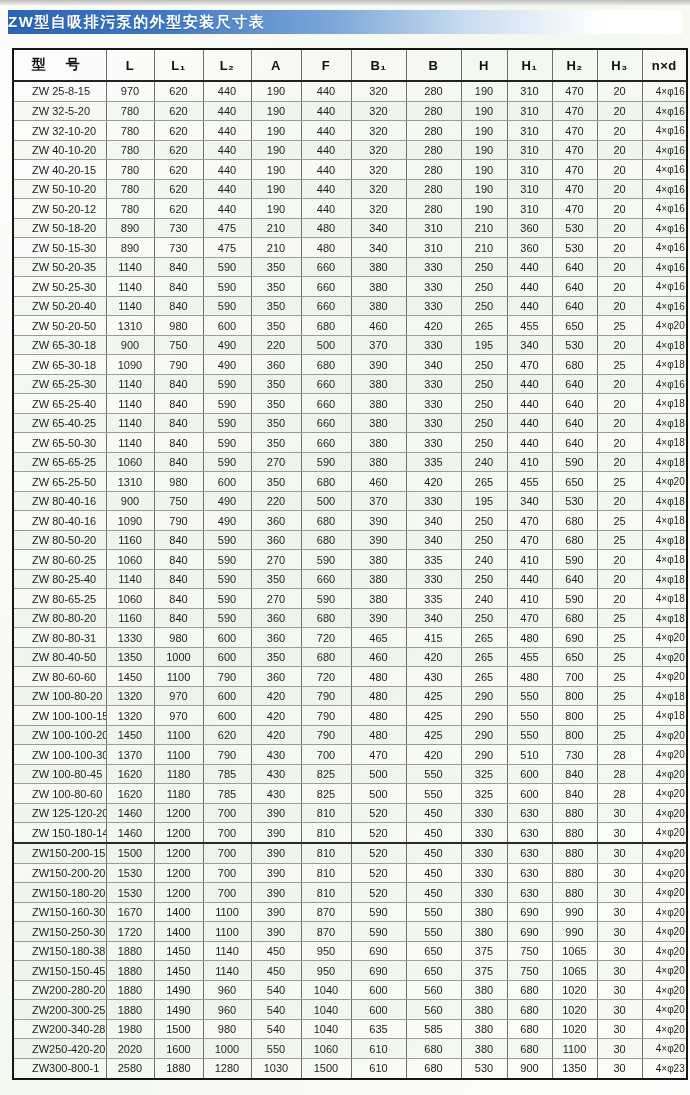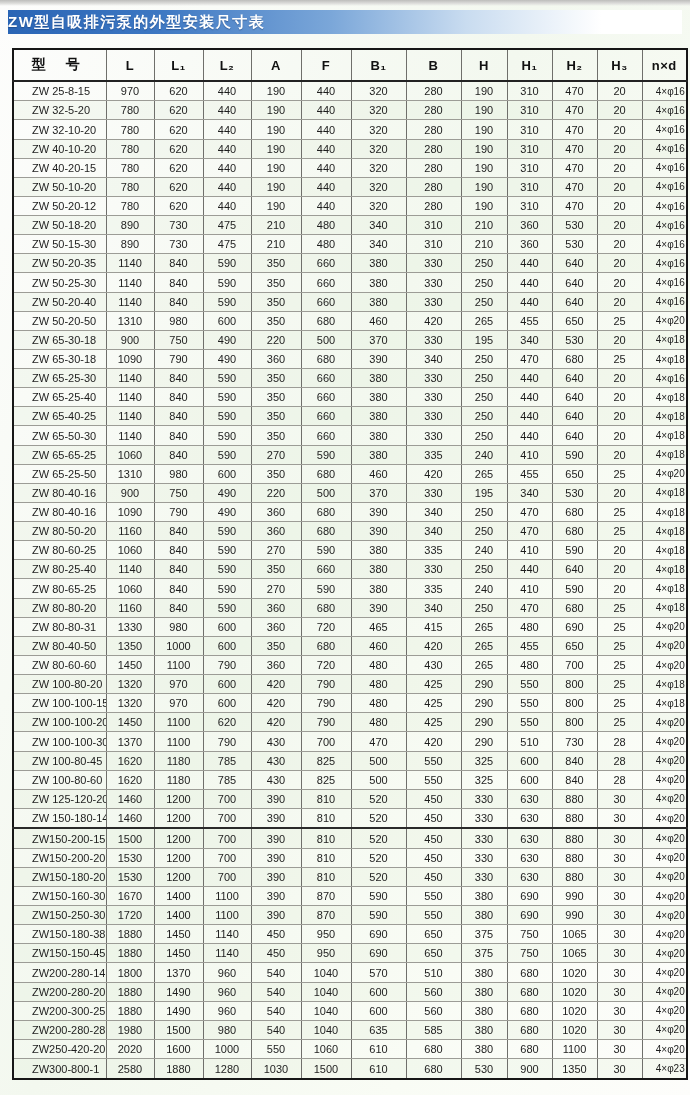--- a/index.html
+++ b/index.html
@@ -792,35 +792,20 @@
           <td>950</td>
           <td>690</td>
           <td>650</td>
           <td>375</td>
           <td>750</td>
           <td>1065</td>
           <td>30</td>
           <td>4×φ20</td>
         </tr>
         <tr>
-          <td>ZW200-280-14</td>
-          <td>1800</td>
-          <td>1370</td>
-          <td>960</td>
-          <td>540</td>
-          <td>1040</td>
-          <td>570</td>
-          <td>510</td>
-          <td>380</td>
-          <td>680</td>
-          <td>1020</td>
-          <td>30</td>
-          <td>4×φ20</td>
-        </tr>
-        <tr>
           <td>ZW200-280-20</td>
           <td>1880</td>
           <td>1490</td>
           <td>960</td>
           <td>540</td>
           <td>1040</td>
           <td>600</td>
           <td>560</td>
           <td>380</td>
           <td>680</td>
@@ -837,21 +822,21 @@
           <td>1040</td>
           <td>600</td>
           <td>560</td>
           <td>380</td>
           <td>680</td>
           <td>1020</td>
           <td>30</td>
           <td>4×φ20</td>
         </tr>
         <tr>
-          <td>ZW200-280-28</td>
+          <td>ZW200-340-28</td>
           <td>1980</td>
           <td>1500</td>
           <td>980</td>
           <td>540</td>
           <td>1040</td>
           <td>635</td>
           <td>585</td>
           <td>380</td>
           <td>680</td>
           <td>1020</td>

